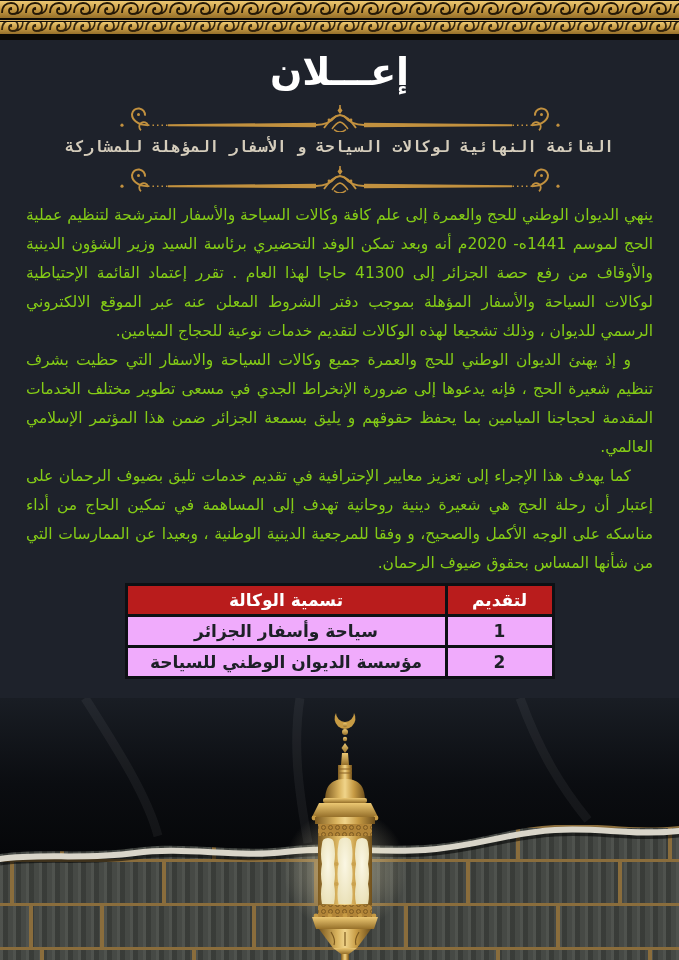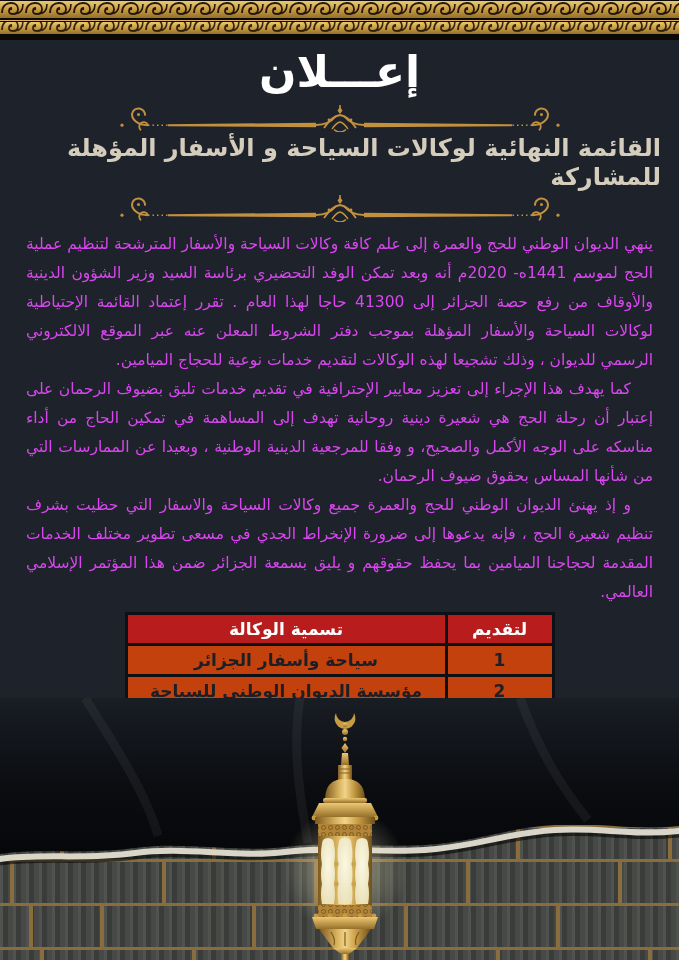--- a/index.html
+++ b/index.html
@@ -12,39 +12,41 @@
     font-family:"DejaVu Sans", sans-serif;
     direction:rtl;
   }
   
   .kiswa{display:block;width:679px;height:40px;}
   
   .title{
     margin:2px 0 0 0;
     text-align:center;
     color:#ffffff;
-    font-size:44px;
+    font-size:38px;
     font-weight:bold;
     line-height:60px;
     letter-spacing:1px;
   }
   
   .divider{display:block;margin:2px auto 0 auto;width:460px;height:28px;}
   
   .subtitle{
+    text-align:center;
     color:#d5cdbc;
-    font-size:24px;
+    font-size:16px;
     font-weight:bold;
     line-height:29px;
     margin:2px 18px 0 18px;
+    font-family:Liberation Mono, monospace;
   }
   
   .content{
     margin:8px 26px 0 26px;
-    color:#d946ef;
+    color:#84cc16;
     font-size:15.5px;
     line-height:29px;
     text-align:justify;
   }
   .content p{margin:0;}
   .content p.indent{text-indent:22px;}
   .section-heading{
     margin:0 26px;
     color:#ffffff;
     font-weight:bold;
@@ -65,21 +67,21 @@
     padding:2px 6px;
     height:24px;
     text-align:center;
   }
   table.agencies th{
     background:#b91c1c;
     color:#ffffff;
     font-weight:bold;
   }
   table.agencies td{
-    background:#c2410c;
+    background:#f0abfc;
     color:#1c2026;
     font-weight:600;
   }
   .col-num{width:92px;}
   
   .photo{
     position:absolute;
     left:0;bottom:0;
     width:679px;height:262px;
     background:#0b0d11;
@@ -166,22 +168,22 @@
       <path d="M214,24 q8,-12 16,-13 q8,1 16,13" stroke-width="1.8"></path>
       <path d="M222,25 q4,-6 8,-7 q4,1 8,7" stroke-width="1.4"></path>
       <circle cx="219" cy="16" r="1.4" fill="#c2913f" stroke="none"></circle>
       <circle cx="241" cy="16" r="1.4" fill="#c2913f" stroke="none"></circle>
       <path d="M224,25.5 q6,5 12,0" stroke-width="1.4"></path>
     </g>
   </svg>
 
   <div class="content">
     <p>ينهي الديوان الوطني للحج والعمرة إلى علم كافة وكالات السياحة والأسفار المترشحة لتنظيم عملية الحج لموسم 1441ه- 2020م أنه وبعد تمكن الوفد التحضيري برئاسة السيد وزير الشؤون الدينية والأوقاف من رفع حصة الجزائر إلى 41300 حاجا لهذا العام . تقرر إعتماد القائمة الإحتياطية لوكالات السياحة والأسفار المؤهلة بموجب دفتر الشروط المعلن عنه عبر الموقع الالكتروني الرسمي للديوان ، وذلك تشجيعا لهذه الوكالات لتقديم خدمات نوعية للحجاج الميامين.</p>
+    <p class="indent">و إذ يهنئ الديوان الوطني للحج والعمرة جميع وكالات السياحة والاسفار التي حظيت بشرف تنظيم شعيرة الحج ، فإنه يدعوها إلى ضرورة الإنخراط الجدي في مسعى تطوير مختلف الخدمات المقدمة لحجاجنا الميامين بما يحفظ حقوقهم و يليق بسمعة الجزائر ضمن هذا المؤتمر الإسلامي العالمي.</p>
     <p class="indent">كما يهدف هذا الإجراء إلى تعزيز معايير الإحترافية في تقديم خدمات تليق بضيوف الرحمان على إعتبار أن رحلة الحج هي شعيرة دينية روحانية تهدف إلى المساهمة في تمكين الحاج من أداء مناسكه على الوجه الأكمل والصحيح، و وفقا للمرجعية الدينية الوطنية ، وبعيدا عن الممارسات التي من شأنها المساس بحقوق ضيوف الرحمان.</p>
-    <p class="indent">و إذ يهنئ الديوان الوطني للحج والعمرة جميع وكالات السياحة والاسفار التي حظيت بشرف تنظيم شعيرة الحج ، فإنه يدعوها إلى ضرورة الإنخراط الجدي في مسعى تطوير مختلف الخدمات المقدمة لحجاجنا الميامين بما يحفظ حقوقهم و يليق بسمعة الجزائر ضمن هذا المؤتمر الإسلامي العالمي.</p>
   </div>
 
   <table class="agencies">
     <tbody>
         <tr>
       <th class="col-num">لتقديم</th>
       <th>تسمية الوكالة</th>
     </tr>
     <tr>
       <td>1</td>

